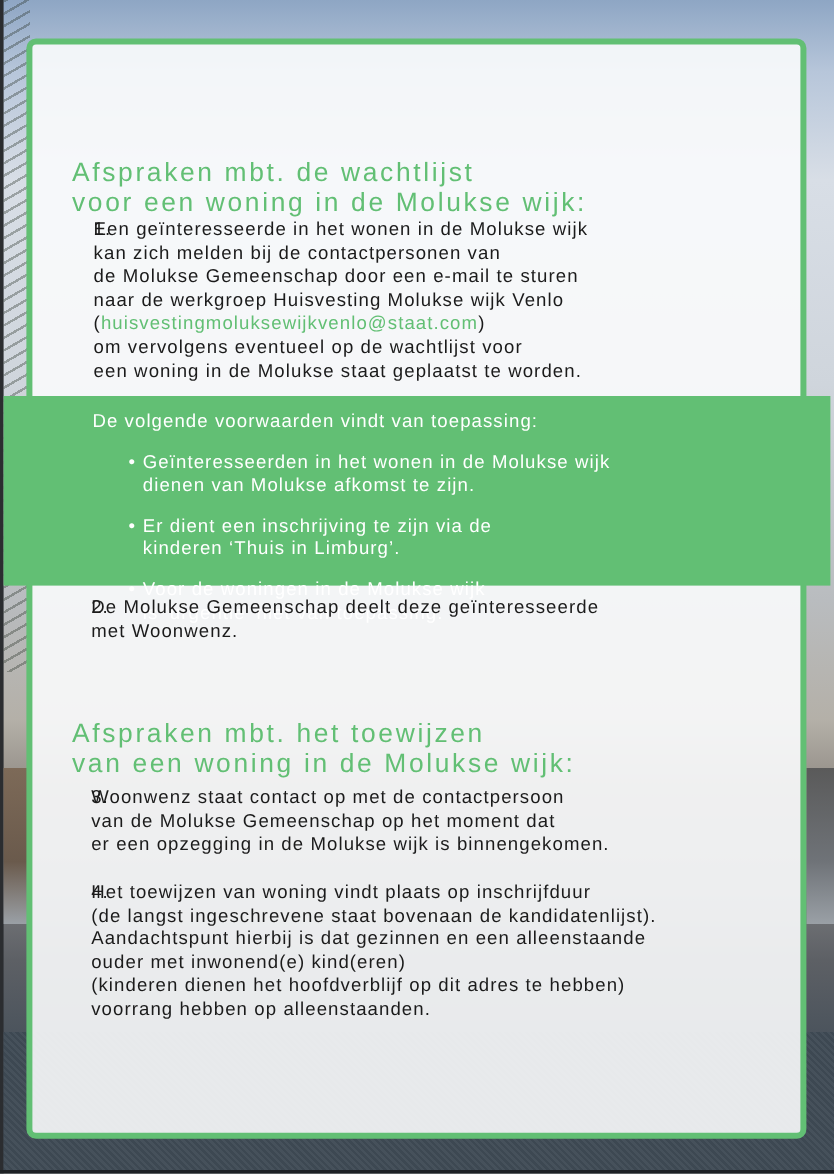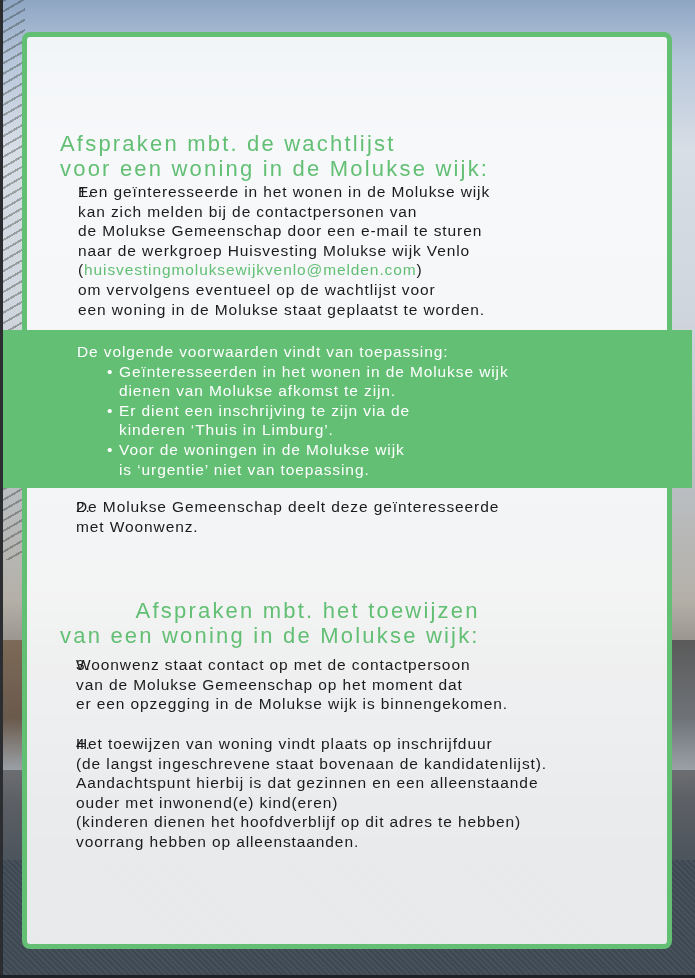--- a/index.html
+++ b/index.html
@@ -59,21 +59,21 @@
   }
   .item .num { position: absolute; left: 0; top: 0; }
   .item .body { white-space: pre; }
   .email { color: #62bf74; }
   .band-text {
     position: absolute; color: #ffffff; font-size: 15.5px;
     letter-spacing: 0.9px; line-height: 19.6px;
   }
   .bullet { position: relative; padding-left: 42px; }
   .bullet .dot { position: absolute; left: 30px; top: 0; }
-  .bullet .btxt { white-space: pre; display: block; }
+  .bullet .btxt { white-space: pre; display: block; margin-top: 14px; }
 </style>
 </head>
 <body>
 
 <div class="left-bar"></div>
 <div class="bg"></div>
 <div class="tree-left"></div>
 <div class="houses-left"></div>
 <div class="houses-right"></div>
 <div class="asphalt"></div>
@@ -85,21 +85,21 @@
   <span>Afspraken mbt. de wachtlijst</span><br>
   <span>voor een woning in de Molukse wijk:</span>
 </h2>
 
 <div class="item" style="left:78px; top:182px;">
   <span class="num">1.</span>
   <div class="body"><span>Een geïnteresseerde in het wonen in de Molukse wijk
 kan zich melden bij de contactpersonen van
 de Molukse Gemeenschap door een e-mail te sturen
 naar de werkgroep Huisvesting Molukse wijk Venlo</span>
-<span>(</span><span class="email">huisvestingmoluksewijkvenlo@melden.com</span><span>)</span>
+<span>(</span><span class="email">huisvestingmoluksewijkvenlo@staat.com</span><span>)</span>
 <span>om vervolgens eventueel op de wachtlijst voor
 een woning in de Molukse staat geplaatst te worden.</span></div>
 </div>
 
 <div class="band"></div>
 <div class="band-text" style="left:77px; top:342px;">
   <div>De volgende voorwaarden vindt van toepassing:</div>
   <div class="bullet">
     <span class="dot">•</span>
     <span class="btxt">Geïnteresseerden in het wonen in de Molukse wijk
@@ -116,21 +116,21 @@
 is ‘urgentie’ niet van toepassing.</span>
   </div>
 </div>
 
 <div class="item" style="left:76px; top:497px;">
   <span class="num">2.</span>
   <div class="body">De Molukse Gemeenschap deelt deze geïnteresseerde
 met Woonwenz.</div>
 </div>
 
-<h2 style="left:60px; top:598px;text-align:right;">
+<h2 style="left:60px; top:598px;">
   <span>Afspraken mbt. het toewijzen</span><br>
   <span>van een woning in de Molukse wijk:</span>
 </h2>
 
 <div class="item" style="left:76px; top:655px;">
   <span class="num">3.</span>
   <div class="body">Woonwenz staat contact op met de contactpersoon
 van de Molukse Gemeenschap op het moment dat
 er een opzegging in de Molukse wijk is binnengekomen.</div>
 </div>

